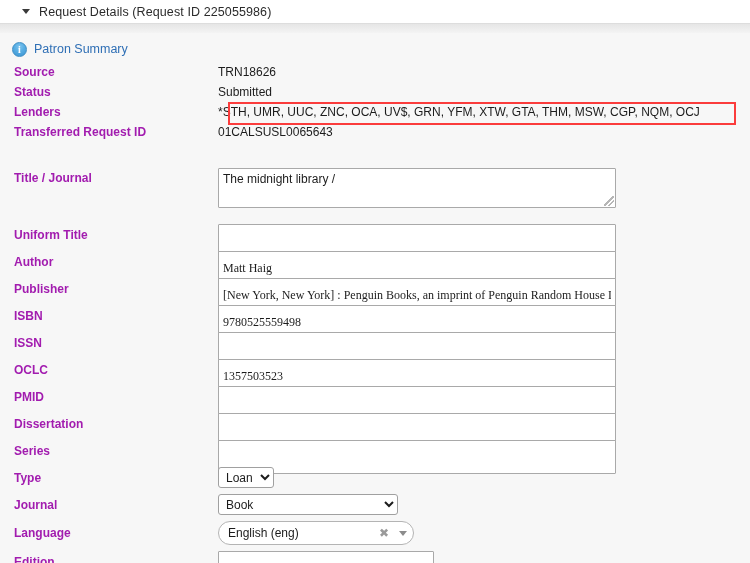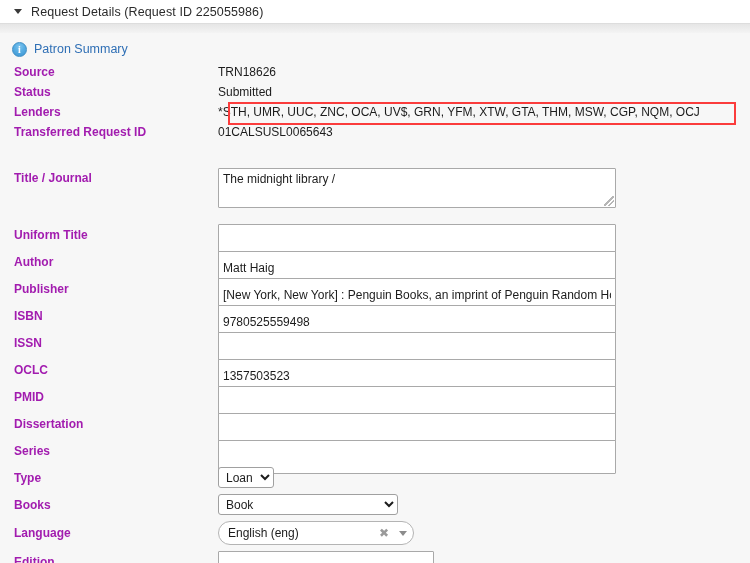--- a/index.html
+++ b/index.html
@@ -17,21 +17,21 @@
     overflow: hidden;
     position: relative;
   }
 
   
   .section-header {
     height: 23px;
     background: #ffffff;
     display: flex;
     align-items: center;
-    padding-left: 14px;
+    padding-left: 22px;
     box-sizing: border-box;
   }
   .disclosure-triangle {
     width: 0;
     height: 0;
     border-left: 4.5px solid transparent;
     border-right: 4.5px solid transparent;
     border-top: 5px solid #3a3a3a;
     margin-right: 9px;
     flex: none;
@@ -118,21 +118,21 @@
 
   
   .row-input { height: 27px; }
   .row-input .field-label { line-height: 23px; }
 
   input.text-field {
     box-sizing: border-box;
     height: 22px;
     width: 398px;
     padding: 16px 4px;
-    font-family: Liberation Sans, sans-serif;
+    font-family: Liberation Serif, serif;
     font-size: 12px;
     color: #1c1c1c;
     background: #ffffff;
     border: 1px solid #a9a9a9;
     border-radius: 1px;
     outline: none;
   }
   input.text-field.narrow { width: 216px; }
 
   
@@ -350,21 +350,21 @@
   <div class="field-row row-input">
     <div class="field-label">Type</div>
     <div class="field-value">
       <select class="select-box select-type">
         <option>Loan</option>
       </select>
     </div>
   </div>
 
   <div class="field-row row-input">
-    <div class="field-label">Books</div>
+    <div class="field-label">Journal</div>
     <div class="field-value">
       <select class="select-box select-format">
         <option>Book</option>
       </select>
     </div>
   </div>
 
   <div class="field-row" style="height:30px">
     <div class="field-label" style="line-height:24px">Language</div>
     <div class="field-value">

